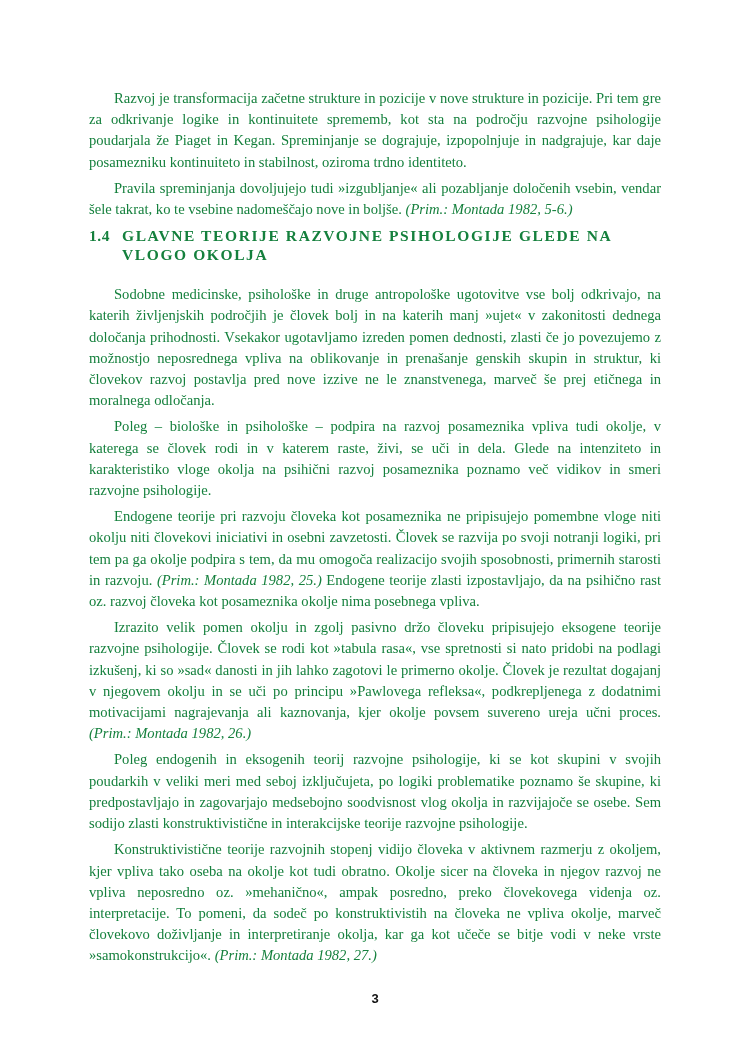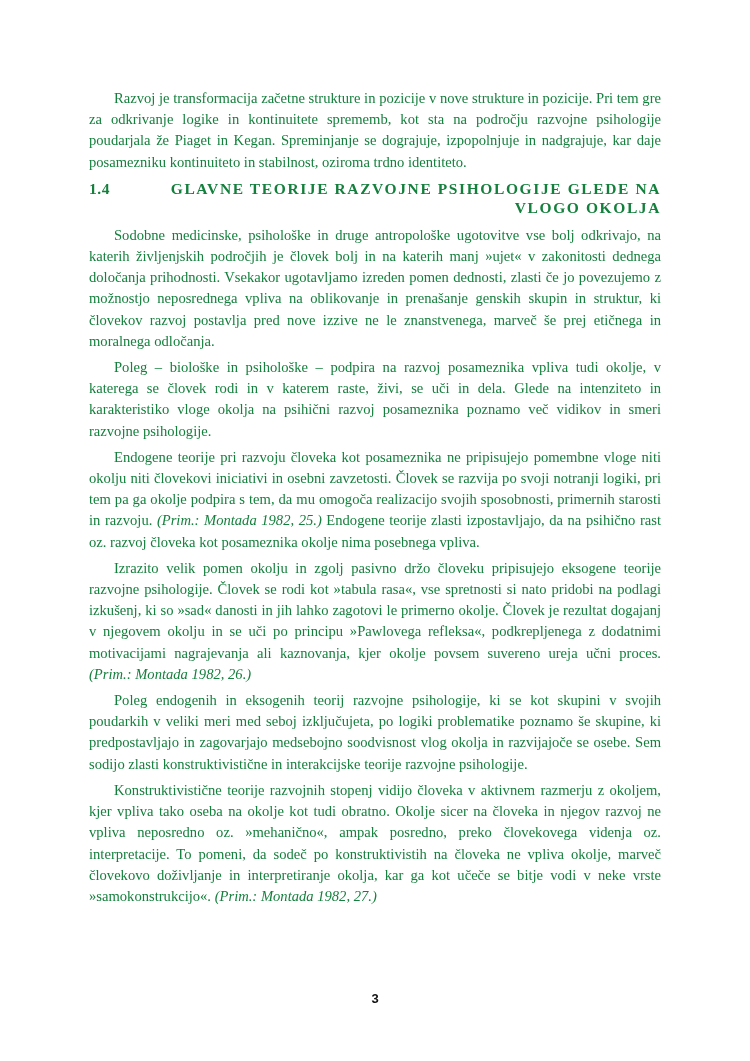--- a/index.html
+++ b/index.html
@@ -7,34 +7,35 @@
   .page {
     position: absolute; left: 89px; top: 88px; width: 572px;
     font-family: "Liberation Serif", "DejaVu Serif", serif;
     font-size: 14.6px; line-height: 21.2px; color: #15803d;
   }
   p { margin: 0 0 5px 0; text-align: justify; text-indent: 25px; hyphens: none; }
   p .cite { font-style: italic; }
   h2 {
     font-family: "Liberation Serif", "DejaVu Serif", serif;
     font-weight: bold; font-size: 15.5px; letter-spacing: 1.6px;
-    line-height: 19px; margin: 6px 0 8px 0; display: flex;
+    line-height: 19px; margin: 6px 0 20px 0; display: flex;
   }
   h2 .num { width: 33px; flex: none; letter-spacing: 0.5px; }
-  h2 .title { flex: 1; text-align: right; }
+  h2 .title { flex: 1; }
   .page-number {
     position: absolute; left: 0; width: 750px; top: 991px; text-align: center;
     font-family: "Liberation Sans", "DejaVu Sans", sans-serif; font-weight: bold; font-size: 13px; color: #111;
   }
 </style>
 </head>
 <body>
 
 <div class="page">
   <p><span>Razvoj je transformacija začetne strukture in pozicije v nove strukture in pozicije. Pri tem gre za odkrivanje logike in kontinuitete sprememb, kot sta na področju razvojne psihologije poudarjala že Piaget in Kegan. Spreminjanje se dograjuje, izpopolnjuje in nadgrajuje, kar daje posamezniku kontinuiteto in stabilnost, oziroma trdno identiteto.</span></p>
+  <p><span>Pravila spreminjanja dovoljujejo tudi »izgubljanje« ali pozabljanje določenih vsebin, vendar šele takrat, ko te vsebine nadomeščajo nove in boljše. </span><span class="cite">(Prim.: Montada 1982, 5-6.)</span></p>
 
   <h2>
     <span class="num">1.4</span>
     <span class="title">GLAVNE TEORIJE RAZVOJNE PSIHOLOGIJE GLEDE NA VLOGO OKOLJA</span>
   </h2>
 
   <p><span>Sodobne medicinske, psihološke in druge antropološke ugotovitve vse bolj odkrivajo, na katerih življenjskih področjih je človek bolj in na katerih manj »ujet« v zakonitosti dednega določanja prihodnosti. Vsekakor ugotavljamo izreden pomen dednosti, zlasti če jo povezujemo z možnostjo neposrednega vpliva na oblikovanje in prenašanje genskih skupin in struktur, ki človekov razvoj postavlja pred nove izzive ne le znanstvenega, marveč še prej etičnega in moralnega odločanja.</span></p>
   <p><span>Poleg – biološke in psihološke – podpira na razvoj posameznika vpliva tudi okolje, v katerega se človek rodi in v katerem raste, živi, se uči in dela. Glede na intenziteto in karakteristiko vloge okolja na psihični razvoj posameznika poznamo več vidikov in smeri razvojne psihologije.</span></p>
   <p><span>Endogene teorije pri razvoju človeka kot posameznika ne pripisujejo pomembne vloge niti okolju niti človekovi iniciativi in osebni zavzetosti. Človek se razvija po svoji notranji logiki, pri tem pa ga okolje podpira s tem, da mu omogoča realizacijo svojih sposobnosti, primernih starosti in razvoju. </span><span class="cite">(Prim.: Montada 1982, 25.)</span><span> Endogene teorije zlasti izpostavljajo, da na psihično rast oz. razvoj človeka kot posameznika okolje nima posebnega vpliva.</span></p>
   <p><span>Izrazito velik pomen okolju in zgolj pasivno držo človeku pripisujejo eksogene teorije razvojne psihologije. Človek se rodi kot »tabula rasa«, vse spretnosti si nato pridobi na podlagi izkušenj, ki so »sad« danosti in jih lahko zagotovi le primerno okolje. Človek je rezultat dogajanj v njegovem okolju in se uči po principu »Pawlovega refleksa«, podkrepljenega z dodatnimi motivacijami nagrajevanja ali kaznovanja, kjer okolje povsem suvereno ureja učni proces. </span><span class="cite">(Prim.: Montada 1982, 26.)</span></p>

